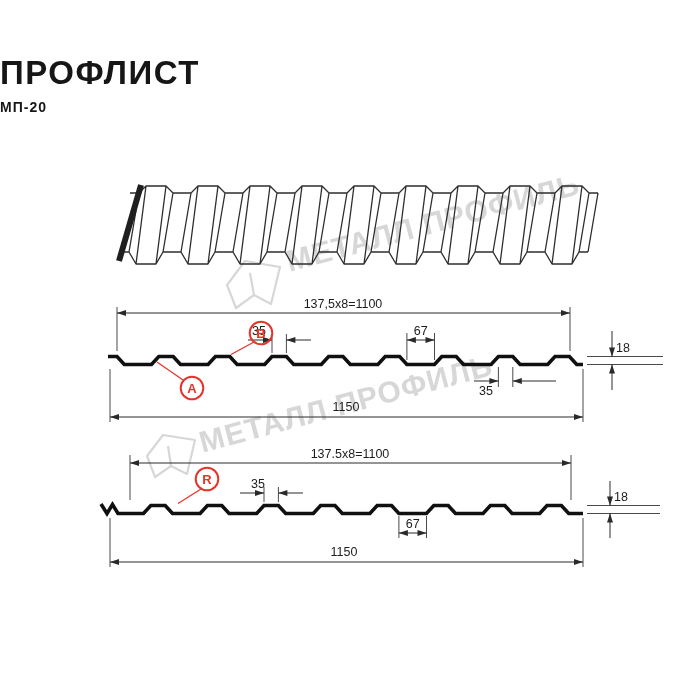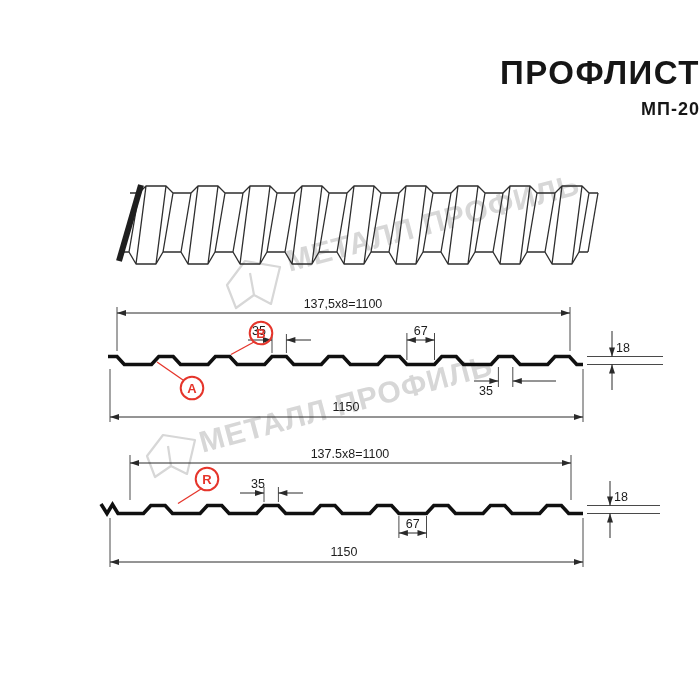--- a/index.html
+++ b/index.html
@@ -1,20 +1,20 @@
 <!DOCTYPE html>
 <html><head>
 <meta charset="utf-8">
 <style>
   html,body{margin:0;padding:0;background:#ffffff;}
   #stage{position:relative;width:700px;height:700px;background:#fff;overflow:hidden;
          font-family:"Liberation Sans",sans-serif;}
-  .hdr{position:absolute;left:0;width:700px;text-align:right;color:#161616;}
+  .hdr{position:absolute;left:0;width:700px;text-align:left;color:#161616;}
   #title{top:54px;font-size:33px;font-weight:bold;letter-spacing:1.5px;}
-  #subtitle{top:99px;font-size:18px;font-weight:bold;letter-spacing:1px;}
+  #subtitle{top:99px;font-size:14px;font-weight:bold;letter-spacing:1px;}
   #footer{top:616px;font-size:14.5px;font-weight:bold;letter-spacing:.8px;color:#3a3a3a;}
   .wm-text{position:absolute;font-size:30px;font-weight:bold;letter-spacing:1px;
            color:#d7d7d7;white-space:nowrap;transform:rotate(-15deg);
            transform-origin:0 50%;z-index:1;height:30px;line-height:30px;}
   #wmA-text{left:287px;top:247px;}
   #wmB-text{left:200px;top:428px;}
   .wm-logo{position:absolute;z-index:1;}
   #wmA-logo{left:224px;top:258px;}
   #wmB-logo{left:144px;top:432px;}
   #linework{position:absolute;left:0;top:0;z-index:2;}

